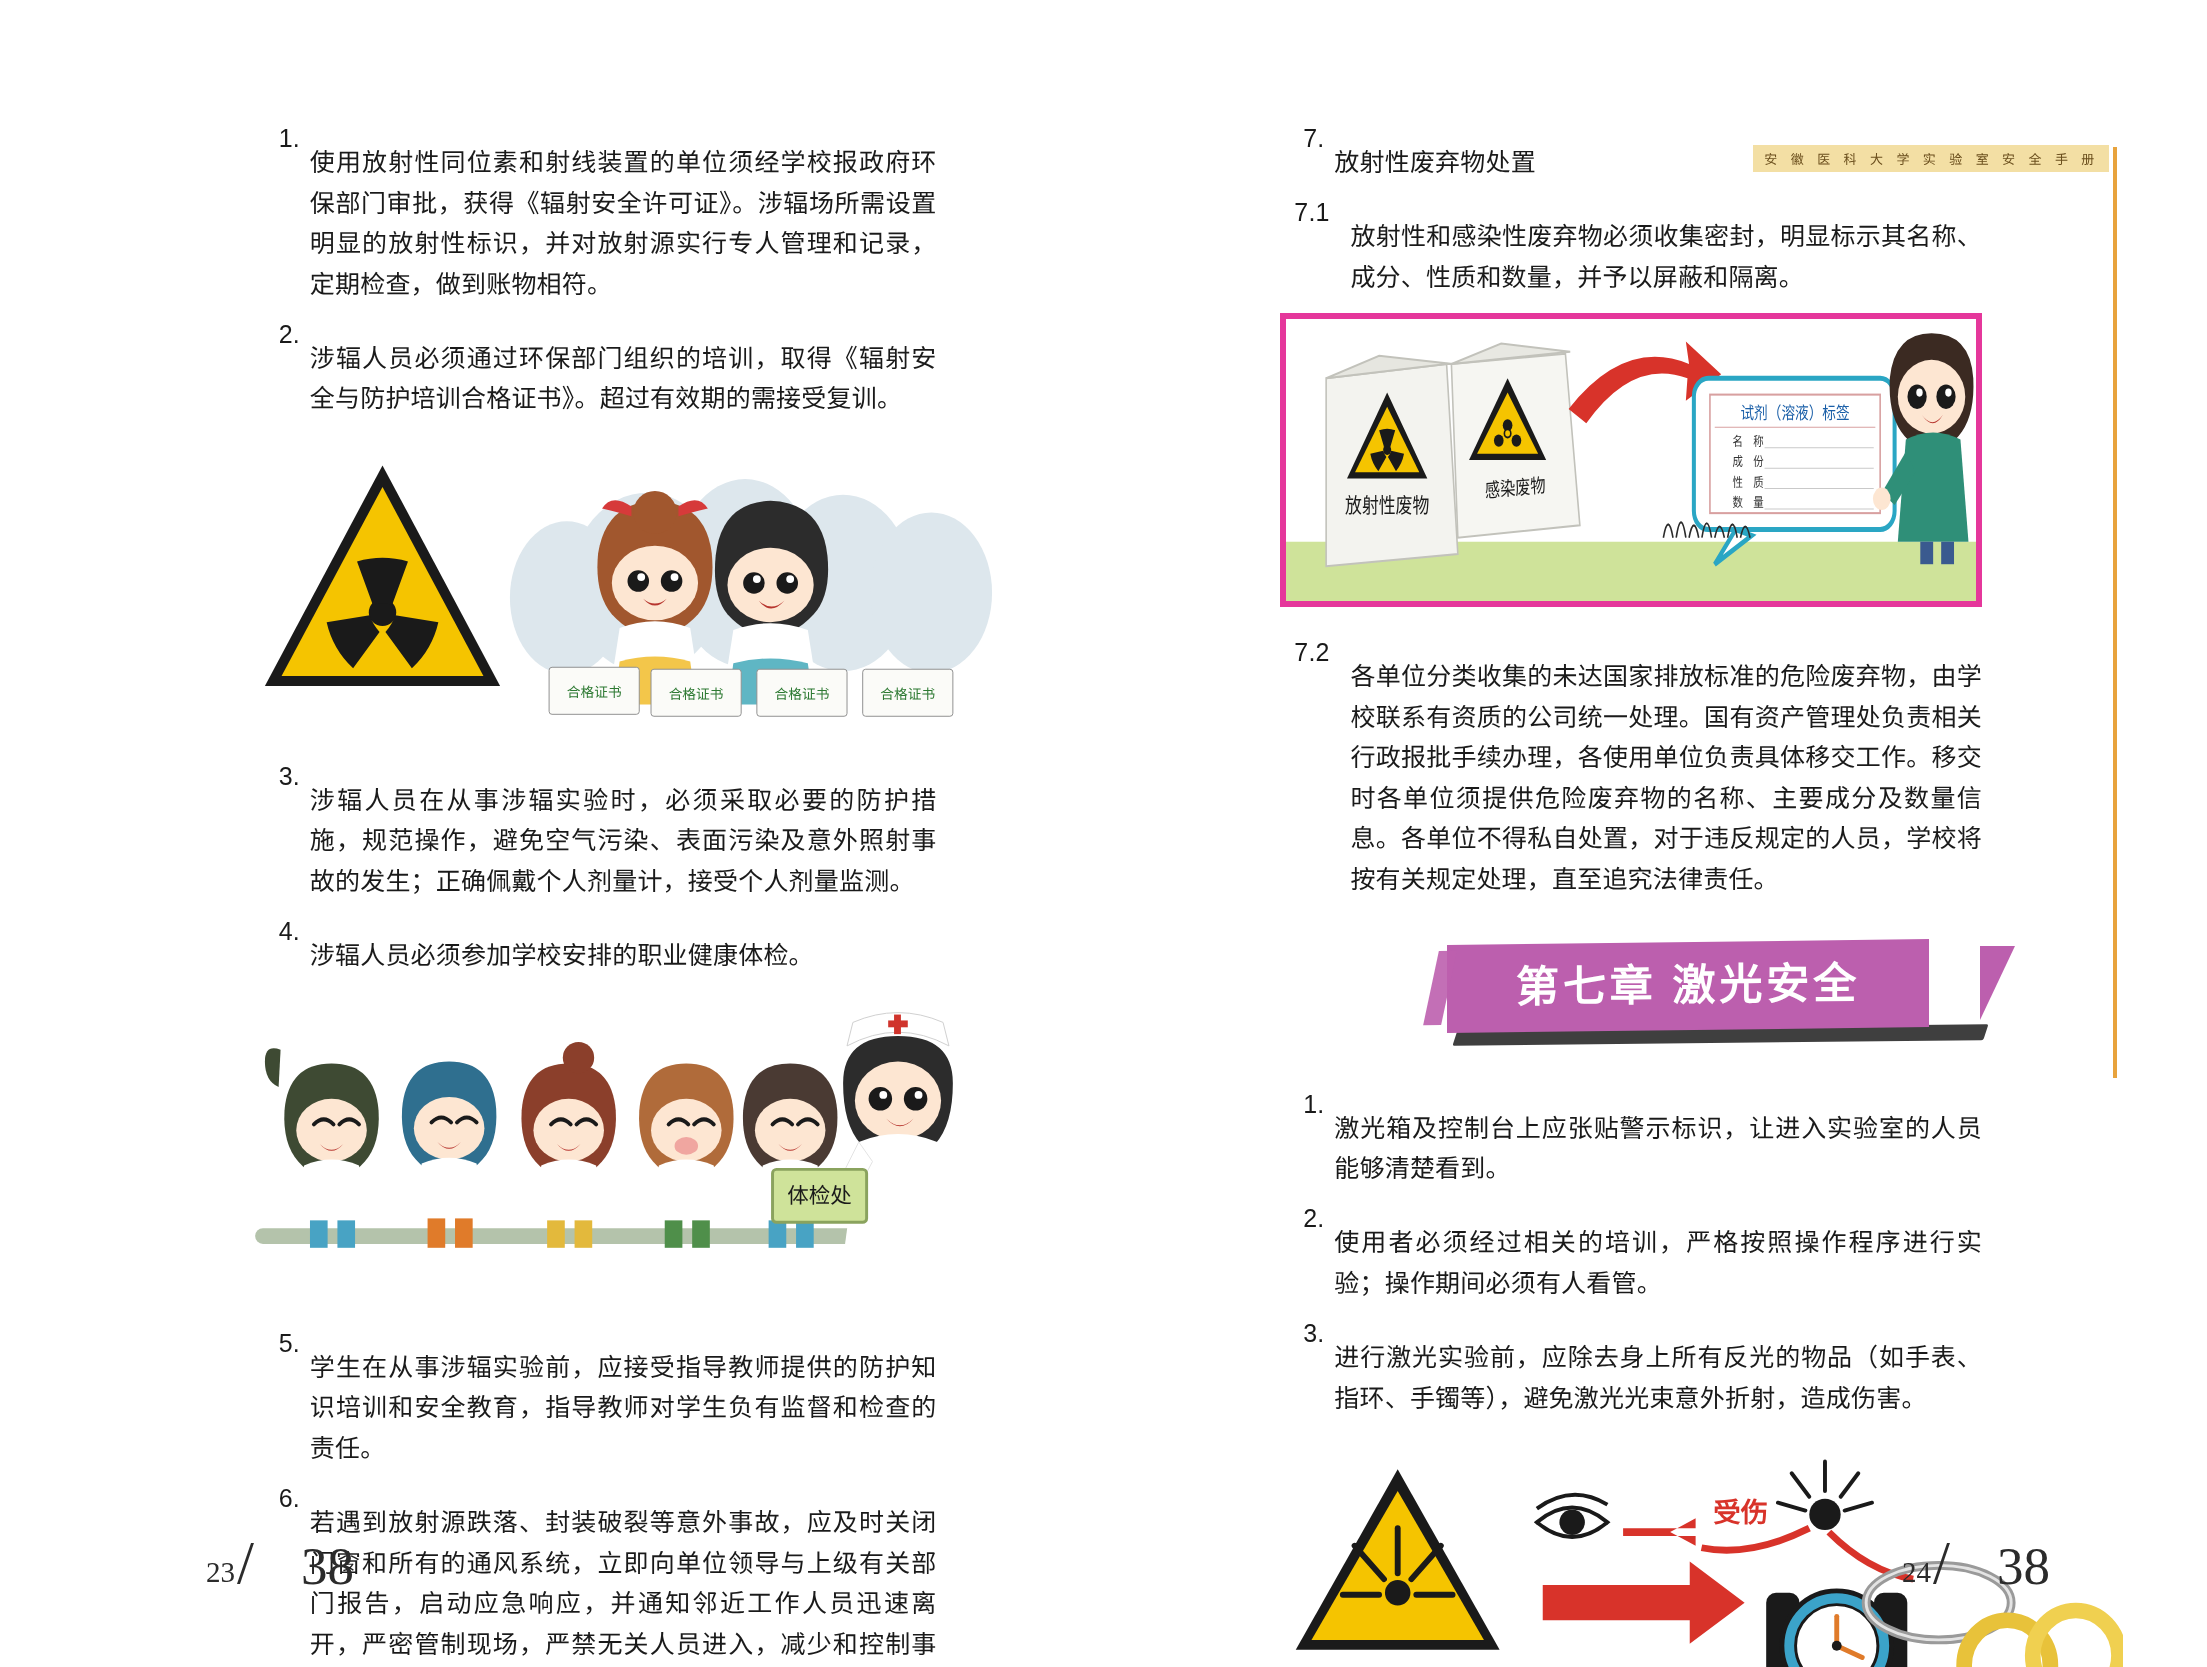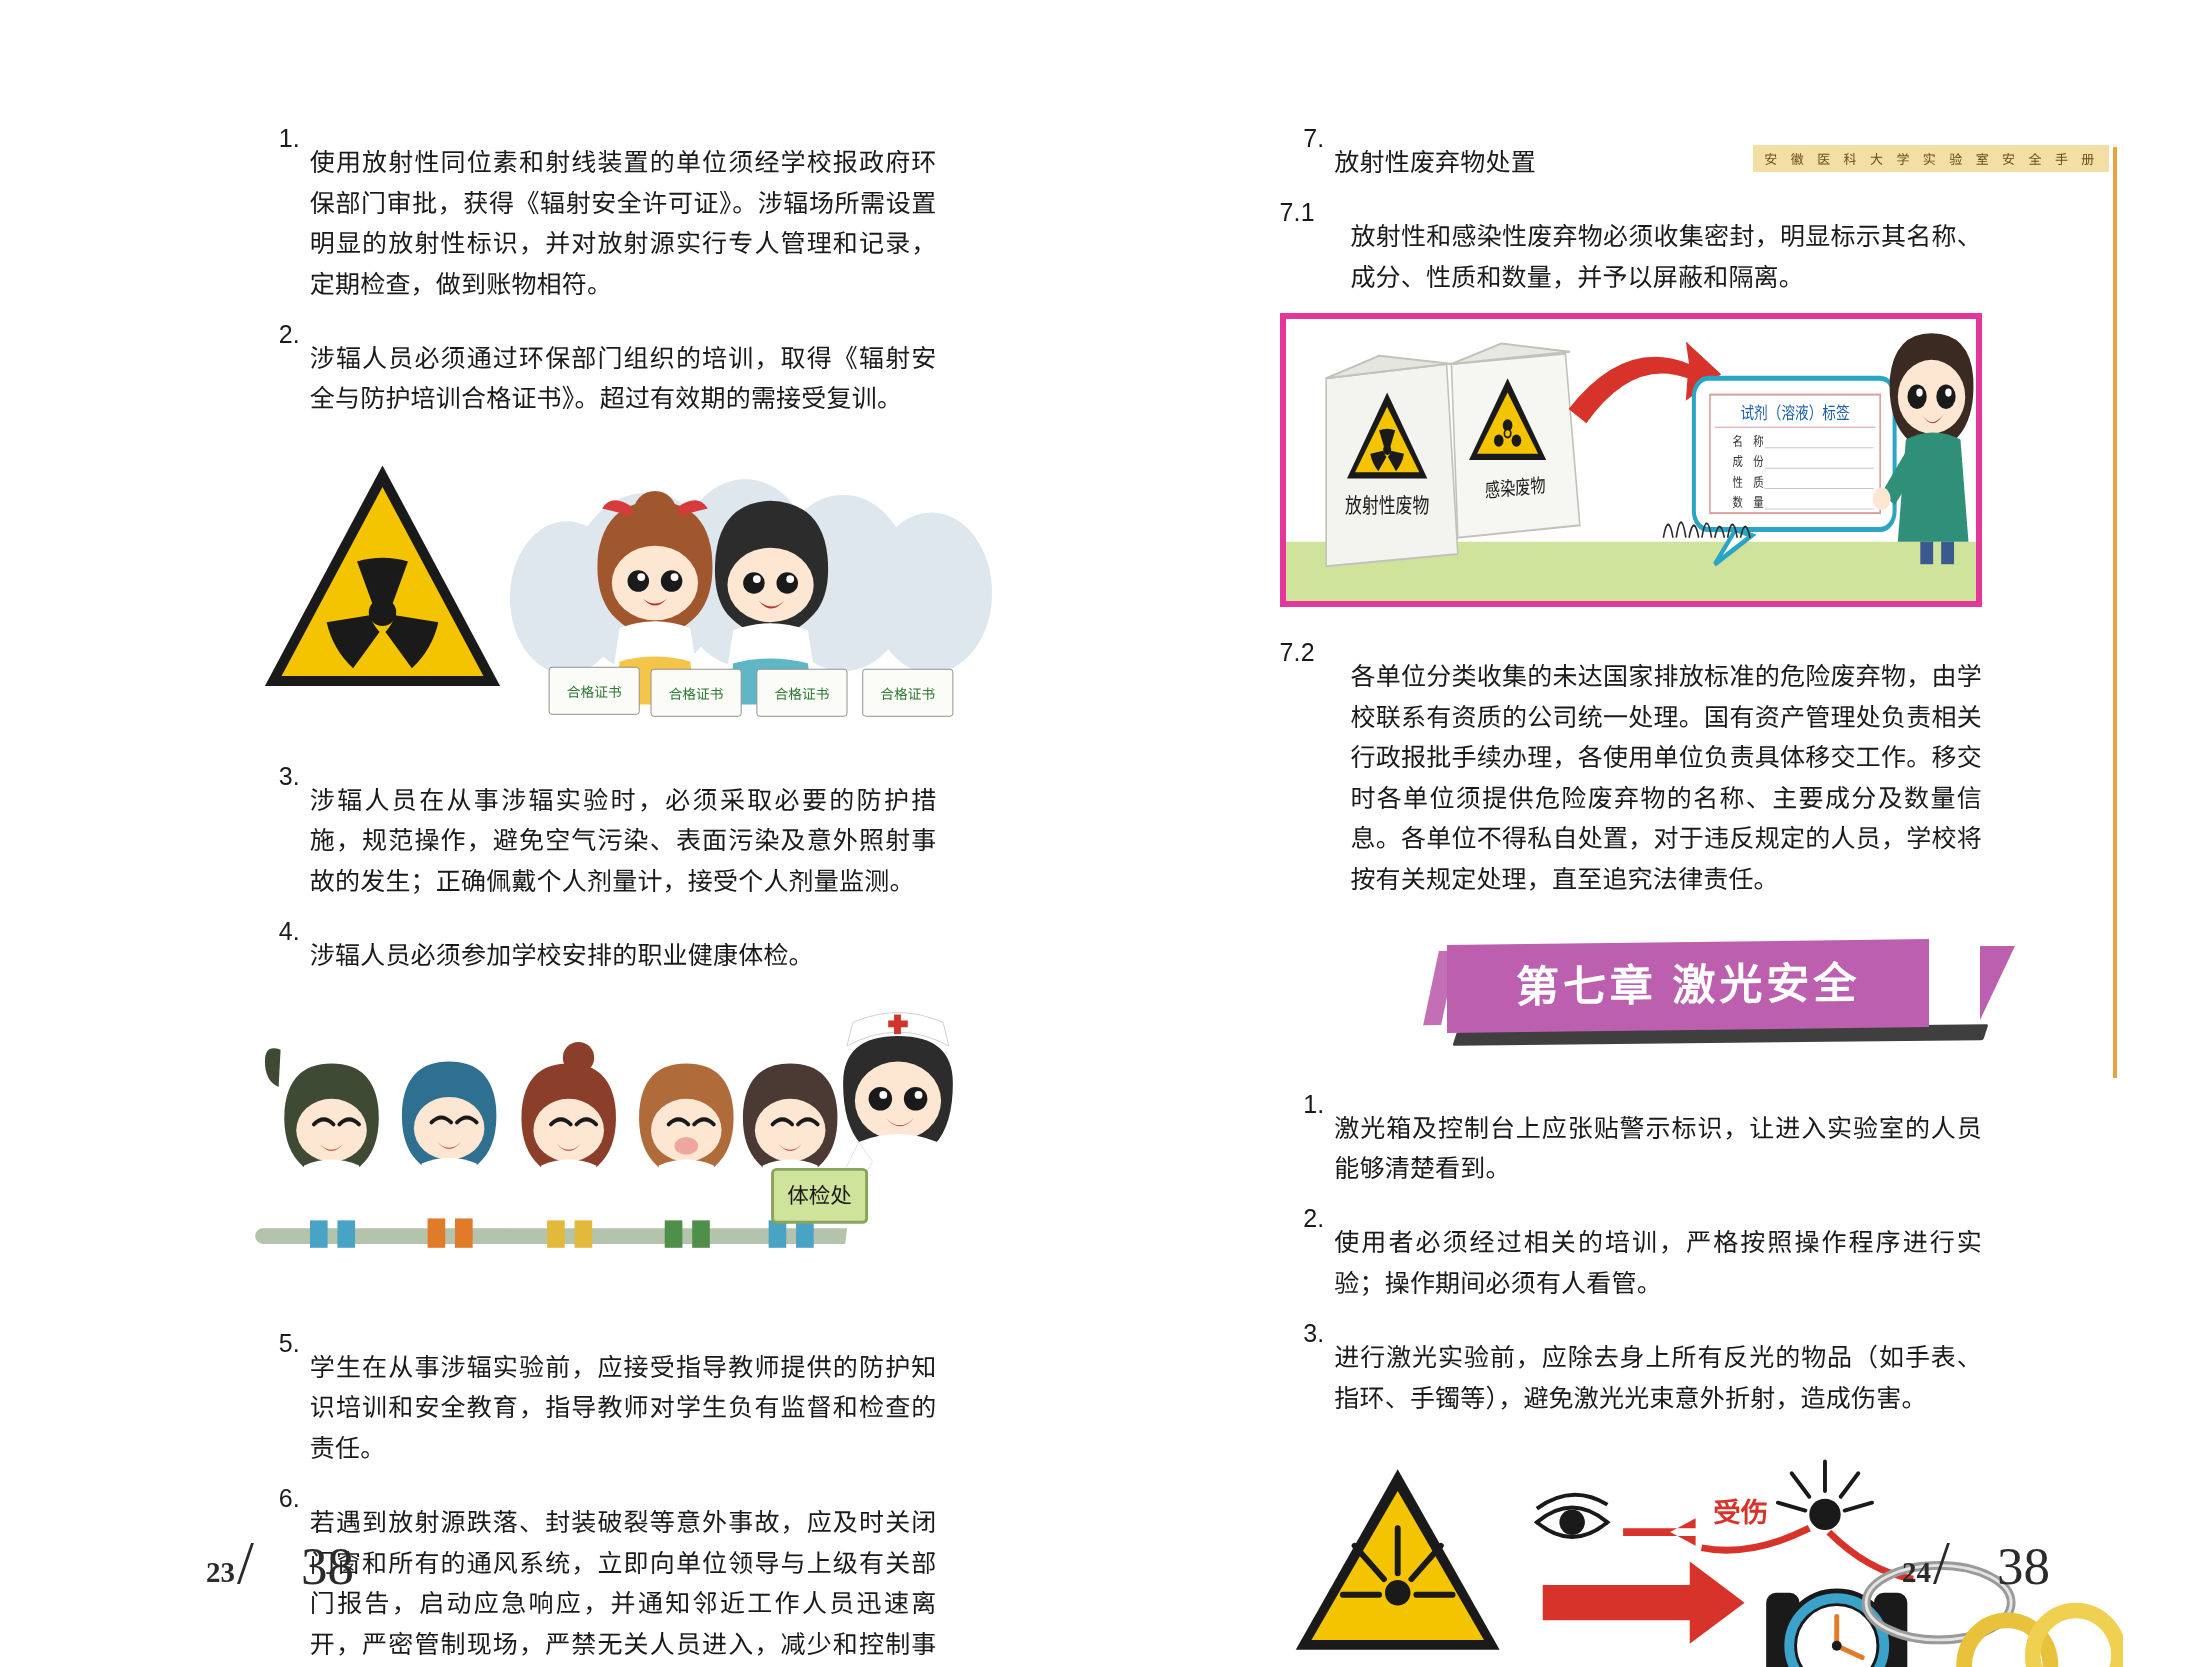--- a/index.html
+++ b/index.html
@@ -105,21 +105,21 @@
     line-height: 1.62;
     letter-spacing: 0.2px;
   }
   .item .num {
     flex: 0 0 auto;
     width: 45px;
     text-align: right;
     padding-right: 9.8px;
     white-space: nowrap;
   }
-  .item .num.wide { width: 65px; text-align: left; padding-right: 5.9px;}
+  .item .num.wide { width: 65px; text-align: center; padding-right: 5.9px;}
   .item .txt {
     flex: 1 1 auto;
     text-align: justify;
     text-justify: inter-ideograph;
     margin-top: 24px;
   }
 
   
   .fig { position: relative; margin: 17.6px 0 25.5px 0; }
 
@@ -150,21 +150,20 @@
     position: absolute;
     bottom: 76px;
     font-family: "Liberation Serif", serif;
     color: #2b2b2b;
     display: flex;
     align-items: flex-end;
   }
   .pagenum .small {
     font-size: 29px;
     transform: translateY(-2px);
-    font-weight: bold;
   }
   .pagenum .slash {
     font-size: 61px;
     line-height: .9;
     margin: 0 2px;
   }
   .pagenum .big { font-size: 53px; line-height: .95; font-weight: 400; margin-left: 45px;}
   .pagenum-left { left: 206px; }
   .pagenum-right { right: 157px; }
 </style>

